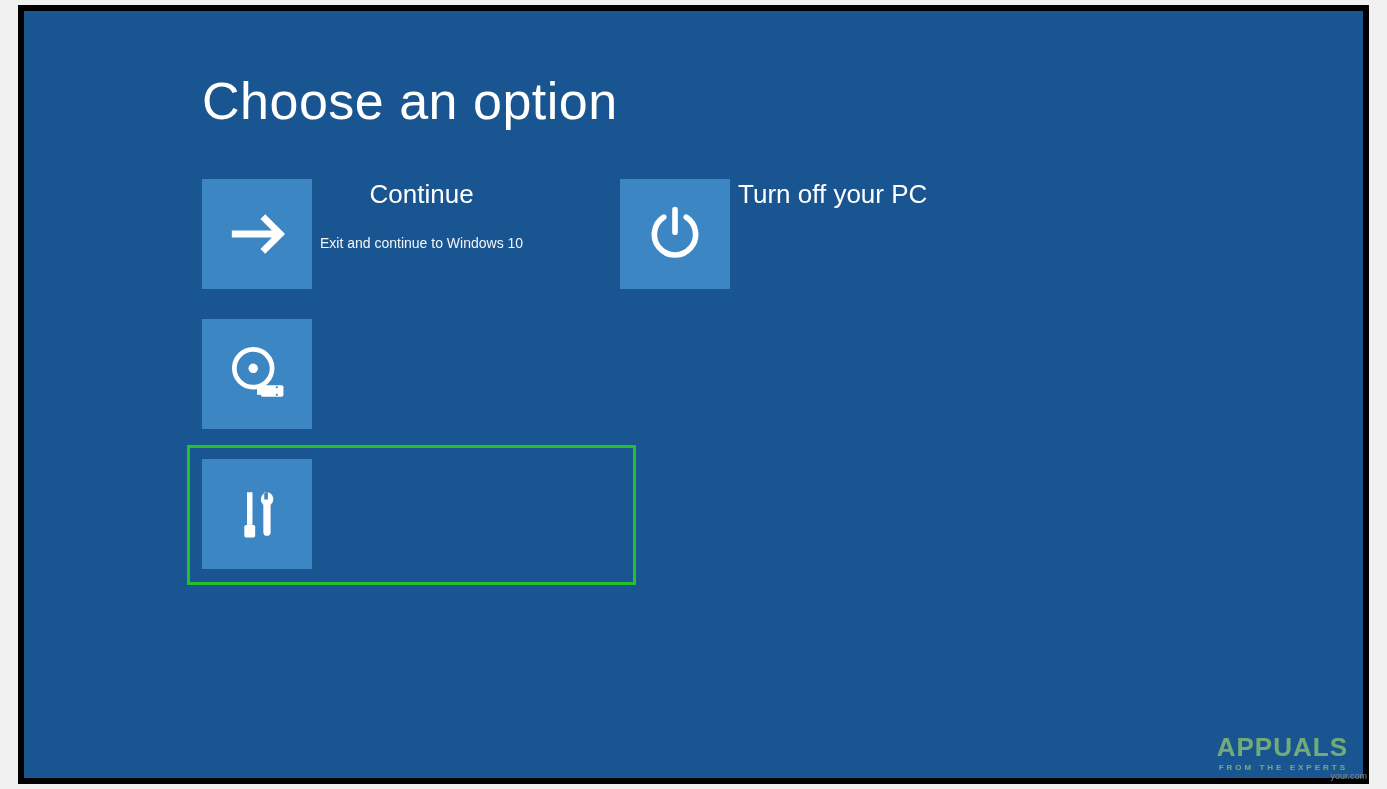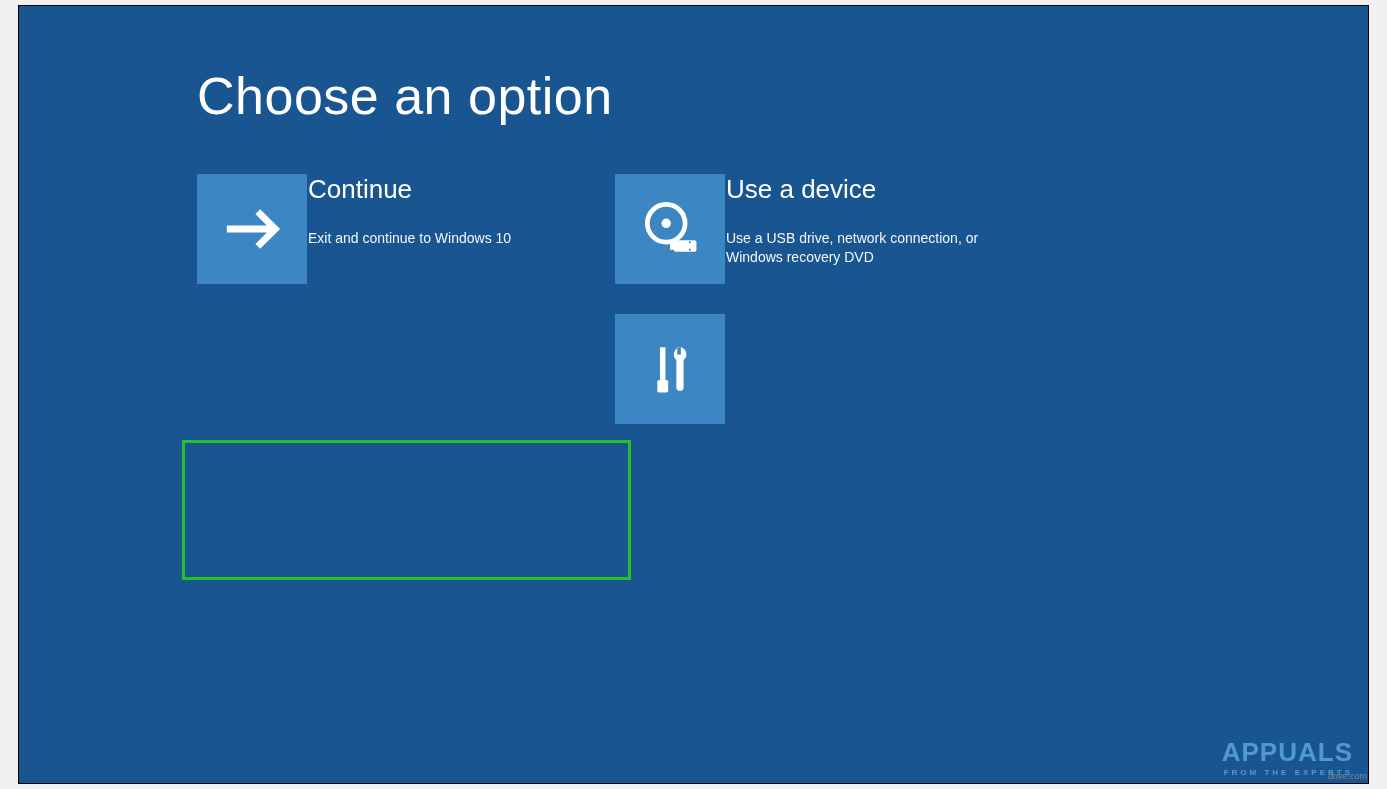--- a/index.html
+++ b/index.html
@@ -14,21 +14,21 @@
       height: 789px;
       position: relative;
     }
     .screen {
       position: absolute;
       top: 5px;
       left: 18px;
       right: 18px;
       bottom: 5px;
       background: #195591;
-      border: 1px solid #000000;
+      border: 6px solid #000000;
       overflow: hidden;
     }
     .page-title {
       color: #ffffff;
       font-weight: 200;
       font-size: 52px;
       position: absolute;
       top: 60px;
       left: 178px;
       letter-spacing: 0.5px;
@@ -61,22 +61,23 @@
     .tile-icon {
       width: 110px;
       height: 110px;
       background: #3c86c4;
       flex: 0 0 110px;
       display: flex;
       align-items: center;
       justify-content: center;
     }
     .tile-text {
-      padding-left: 1px;
+      padding-left: 8px;
       padding-top: 0;
+      text-align: center;
     }
     .tile-title {
       color: #ffffff;
       font-size: 26px;
       font-weight: 300;
       margin-bottom: 4px;
       line-height: 1.2;
     }
     .tile-desc {
       color: #ffffff;
@@ -84,21 +85,21 @@
       font-weight: 400;
       line-height: 1.35;
       opacity: 0.95;
       max-width: 260px;
       margin-top: 24px;
     }
     .watermark {
       position: absolute;
       bottom: 6px;
       right: 15px;
-      color: #7dd3fc;
+      color: #bef264;
       text-align: right;
       font-family: Arial, sans-serif;
       opacity: 0.55;
     }
     .watermark .brand {
       font-size: 26px;
       font-weight: bold;
       letter-spacing: 1px;
     }
     .watermark .tag {
@@ -130,35 +131,43 @@
         <svg width="62" height="62" viewBox="0 0 64 64" fill="none">
           <path d="M6 32 H54 M38 14 L56 32 L38 50" stroke="#ffffff" stroke-width="7" stroke-linecap="butt" stroke-linejoin="miter"></path>
         </svg>
       </div>
       <div class="tile-text">
         <div class="tile-title">Continue</div>
         <div class="tile-desc">Exit and continue to Windows 10</div>
       </div>
     </div>
 
+    <div class="tile">
+      <div class="tile-icon">
+        <svg width="60" height="60" viewBox="0 0 64 64" fill="none">
+          <path d="M32 6 V30" stroke="#ffffff" stroke-width="6" stroke-linecap="round"></path>
+          <path d="M20 14 A22 22 0 1 0 44 14" stroke="#ffffff" stroke-width="6" fill="none" stroke-linecap="round"></path>
+        </svg>
+      </div>
+      <div class="tile-text">
+        <div class="tile-title">Turn off your PC</div>
+        <div class="tile-desc"></div>
+      </div>
+    </div>
 
     <div class="tile">
       <div class="tile-icon">
         <svg width="68" height="68" viewBox="0 0 72 72" fill="none">
           <circle cx="32" cy="30" r="20" stroke="#ffffff" stroke-width="5" fill="none"></circle>
           <circle cx="32" cy="30" r="5" fill="#ffffff"></circle>
           <rect x="40" y="48" width="24" height="12" rx="2" fill="#ffffff"></rect>
           <rect x="36" y="50" width="6" height="8" fill="#ffffff"></rect>
           <rect x="56" y="49" width="2" height="2" fill="#3c86c4"></rect>
           <rect x="56" y="57" width="2" height="2" fill="#3c86c4"></rect>
         </svg>
-      </div>
-      <div class="tile-text">
-        <div class="tile-title">Use a device</div>
-        <div class="tile-desc">Use a USB drive, network connection, or Windows recovery DVD</div>
       </div>
     </div>
 
     <div></div>
 
     <div class="tile">
       <div class="tile-icon">
         <svg width="58" height="58" viewBox="0 0 64 64" fill="none">
 
           <rect x="21" y="8" width="6" height="36" fill="#ffffff"></rect>
@@ -175,13 +184,13 @@
 
   <div class="highlight-wrap"></div>
 
   <div class="watermark">
     <div class="brand">APPUALS</div>
     <div class="tag">FROM THE EXPERTS</div>
   </div>
 
 </div>
 
-<div class="footer-src">drive.com</div>
+<div class="footer-src">your.com</div>
 
 </body></html>

